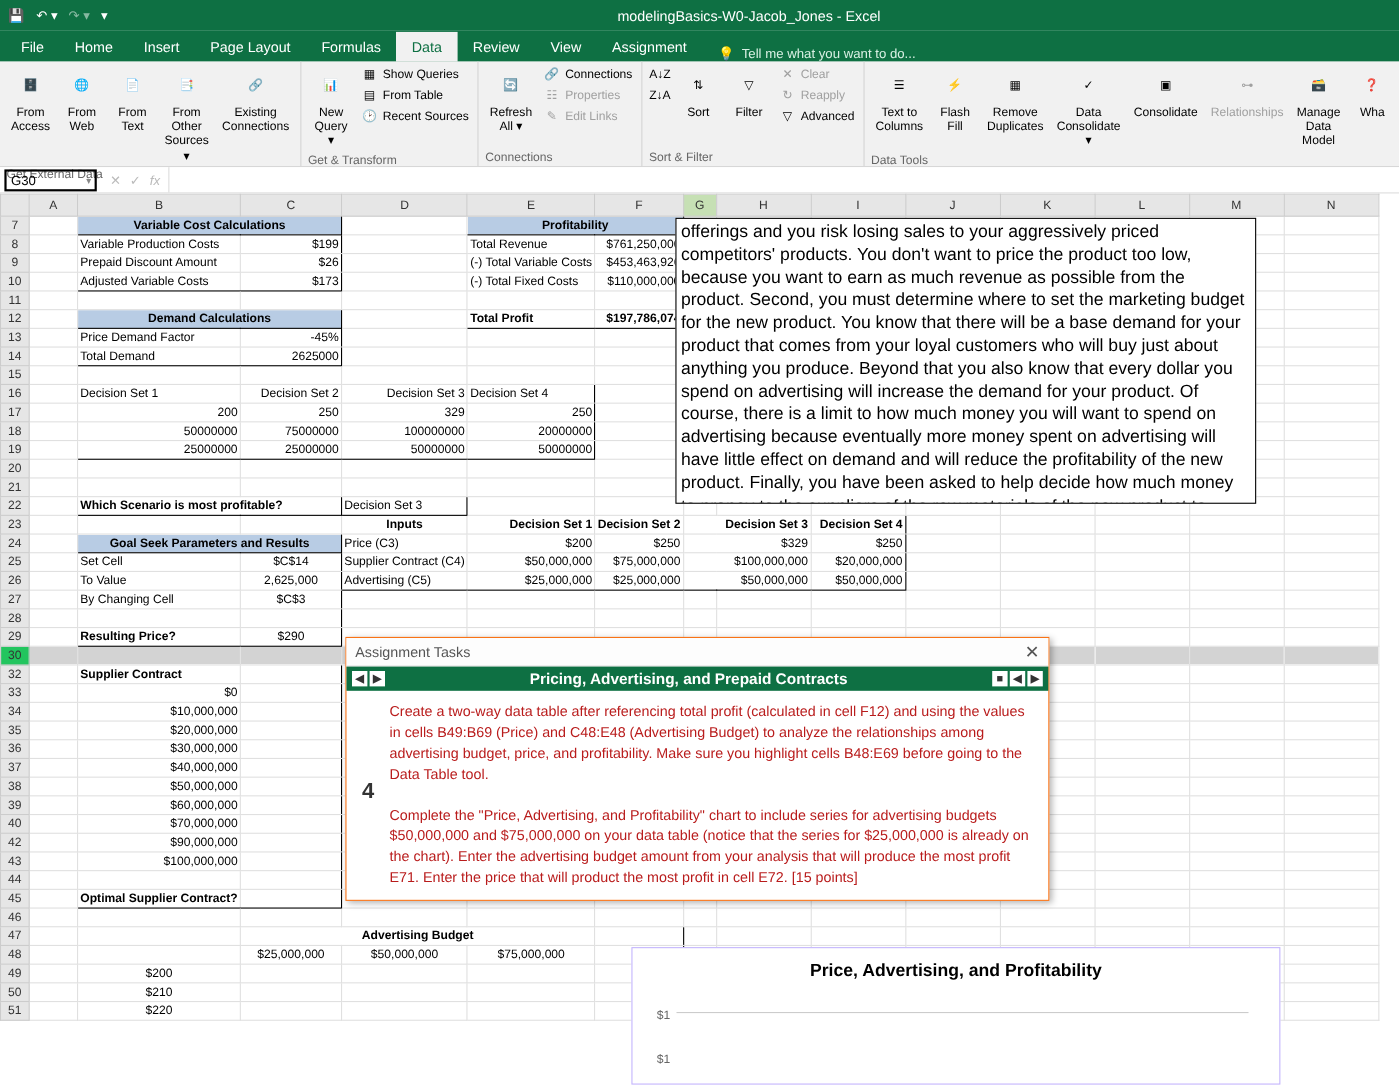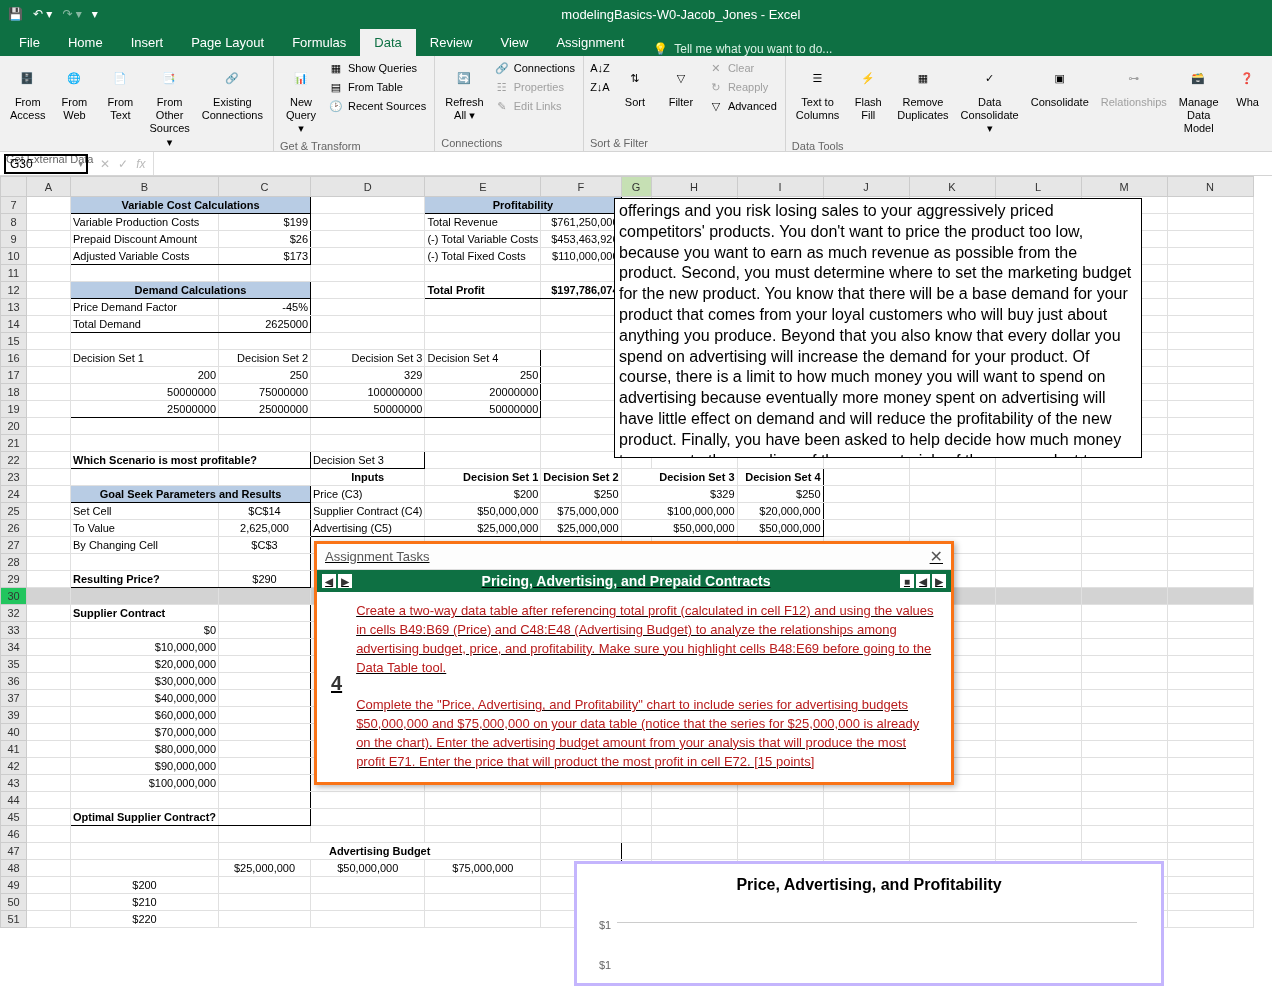--- a/index.html
+++ b/index.html
@@ -49,31 +49,31 @@
 .bold { font-weight: bold; }
 .center { text-align: center; }
 .right { text-align: right; }
 .bb { border-bottom: 1px solid #000 !important; }
 .bt { border-top: 1px solid #000 !important; }
 .bl { border-left: 1px solid #000 !important; }
 .br { border-right: 1px solid #000 !important; }
 .bluehdr { background: #b8cce4; }
 
 
-.taskpane { position: absolute; left: 314px; top: 365px; width: 640px; background: #fff; border: 3px solid #f97316; box-shadow: 2px 2px 6px rgba(0,0,0,0.3); font-size:13px; z-index: 10; text-decoration: underline;}
+.taskpane { position: absolute; left: 314px; top: 403px; width: 640px; background: #fff; border: 1px solid #f97316; box-shadow: 2px 2px 6px rgba(0,0,0,0.3); font-size:13px; z-index: 10;}
 .taskpane .tphdr { height: 26px; background: #fdfdfd; border-bottom:1px solid #ddd; display:flex; align-items:center; padding: 0 8px; justify-content: space-between; color:#555;}
 .taskpane .tpnav { height: 22px; background: #0e7043; color:#fff; display:flex; align-items:center; padding: 0 4px; font-weight:bold; font-size: 14px; }
 .taskpane .tpnav .navbtn { background:#fff; color:#333; width:14px; height:14px; display:flex; align-items:center; justify-content:center; font-size:10px; margin: 0 1px; cursor:pointer;}
 .taskpane .tpnav .tptitle { flex:1; text-align:center; }
 .taskpane .tpbody { display:flex; padding: 10px 14px; gap: 14px; }
 .taskpane .tpnum { font-size: 20px; font-weight: bold; margin-top: 70px; color:#333;}
 .taskpane .tptext { line-height: 1.45; font-size: 13px; color:#b91c1c;}
 
 
-.chartbox { position:absolute; left: 574px; top: 685px; width: 590px; height: 125px; border: 3px solid #c4b5fd; background:#fff; padding: 6px; z-index:5;}
+.chartbox { position:absolute; left: 574px; top: 685px; width: 590px; height: 125px; border: 1px solid #c4b5fd; background:#fff; padding: 6px; z-index:5;}
 .chartbox .ctitle { text-align:center; font-weight:bold; font-size: 16px; margin: 6px 0 14px 0;}
 .chartbox .ylabel { font-size: 11px; color:#666; position:absolute; left: 22px;}
 
 
 .scenariobox { position: absolute; left: 614px; top: 22px; width: 528px; height: 260px; background: #fff; border: 1px solid #000; padding: 2px 4px; font-size: 16px; line-height: 1.3; overflow:hidden; z-index:5;}
 
 
 .w-A { width: 44px; } .w-B { width: 146px; } .w-C { width: 92px; }
 .w-D { width: 80px; } .w-E { width: 100px; } .w-F { width: 72px; }
 .w-G { width: 30px; }
@@ -797,57 +797,57 @@
           <td></td>
           <td></td>
           <td></td>
           <td></td>
           <td></td>
           <td></td>
           <td></td>
           <td></td>
         </tr>
   <tr>
+          <th class="rowhdr">38</th>
+          <td></td>
+          <td class="right bl">$50,000,000</td>
+          <td class="br"></td>
+          <td></td>
+          <td></td>
+          <td></td>
+          <td></td>
+          <td></td>
+          <td></td>
+          <td></td>
+          <td></td>
+          <td></td>
+          <td></td>
+          <td></td>
+        </tr>
+  <tr>
           <th class="rowhdr">39</th>
           <td></td>
           <td class="right bl">$60,000,000</td>
           <td class="br"></td>
           <td></td>
           <td></td>
           <td></td>
           <td></td>
           <td></td>
           <td></td>
           <td></td>
           <td></td>
           <td></td>
           <td></td>
           <td></td>
         </tr>
   <tr>
           <th class="rowhdr">40</th>
           <td></td>
           <td class="right bl">$70,000,000</td>
-          <td class="br"></td>
-          <td></td>
-          <td></td>
-          <td></td>
-          <td></td>
-          <td></td>
-          <td></td>
-          <td></td>
-          <td></td>
-          <td></td>
-          <td></td>
-          <td></td>
-        </tr>
-  <tr>
-          <th class="rowhdr">41</th>
-          <td></td>
-          <td class="right bl">$80,000,000</td>
           <td class="br"></td>
           <td></td>
           <td></td>
           <td></td>
           <td></td>
           <td></td>
           <td></td>
           <td></td>
           <td></td>
           <td></td>

